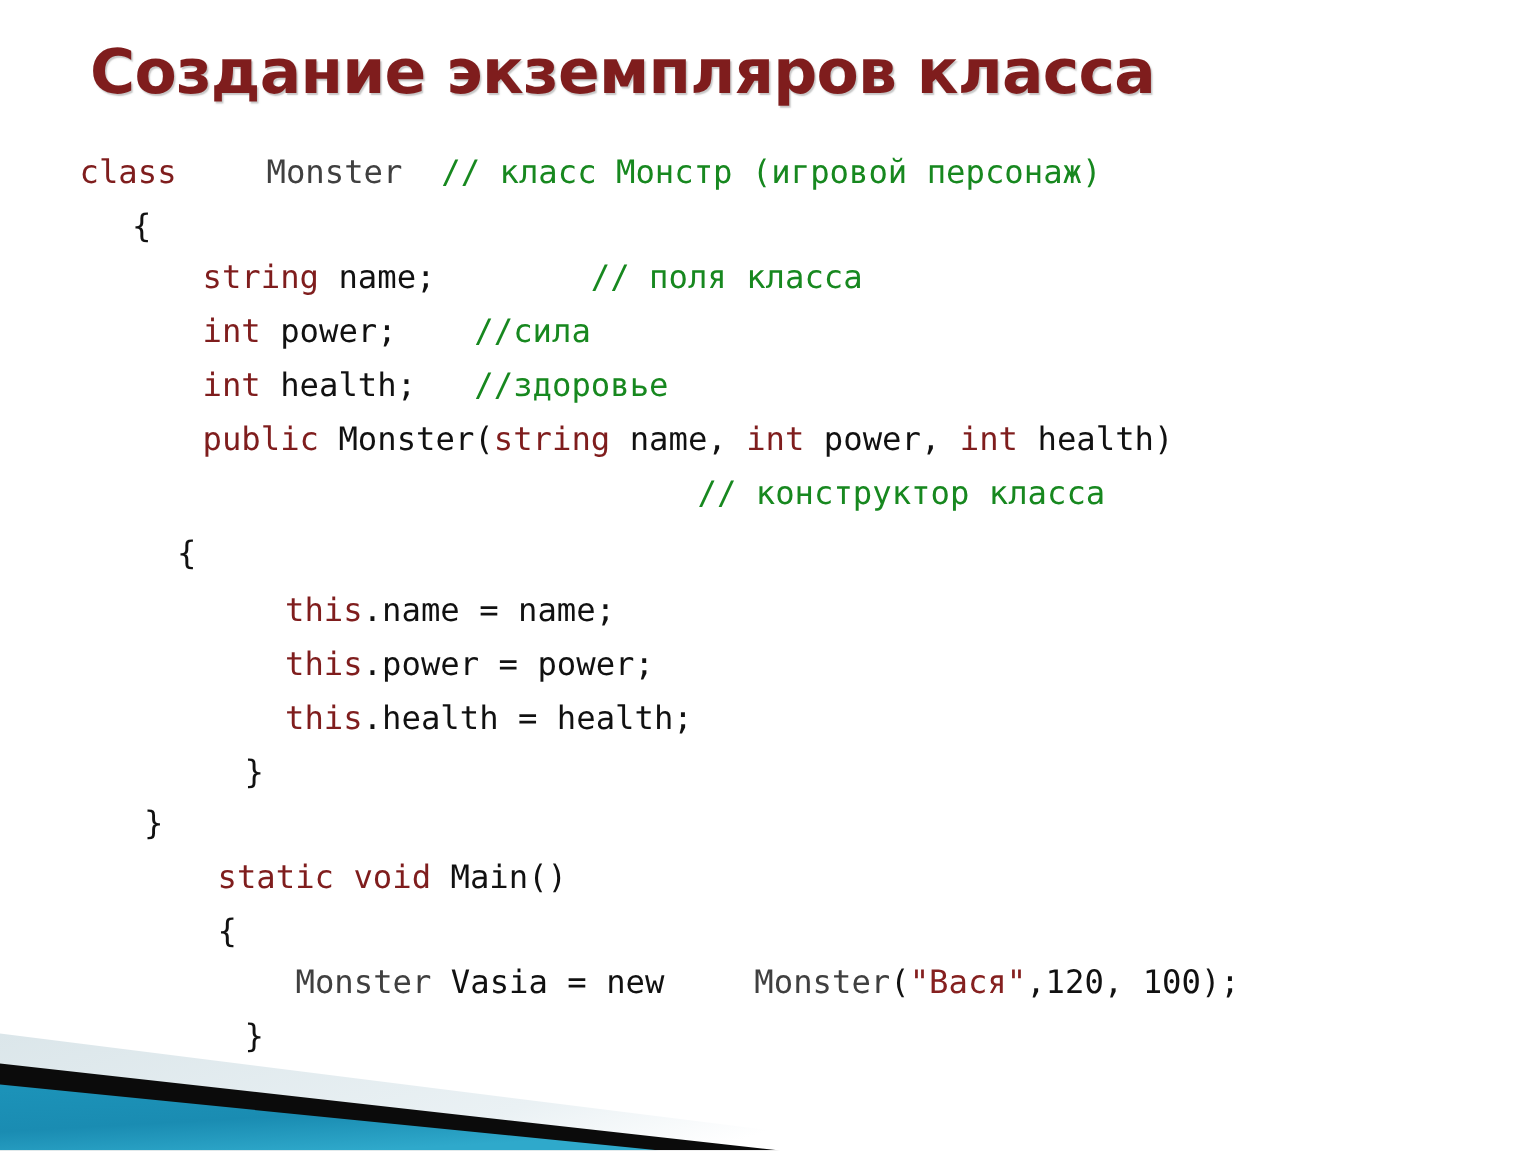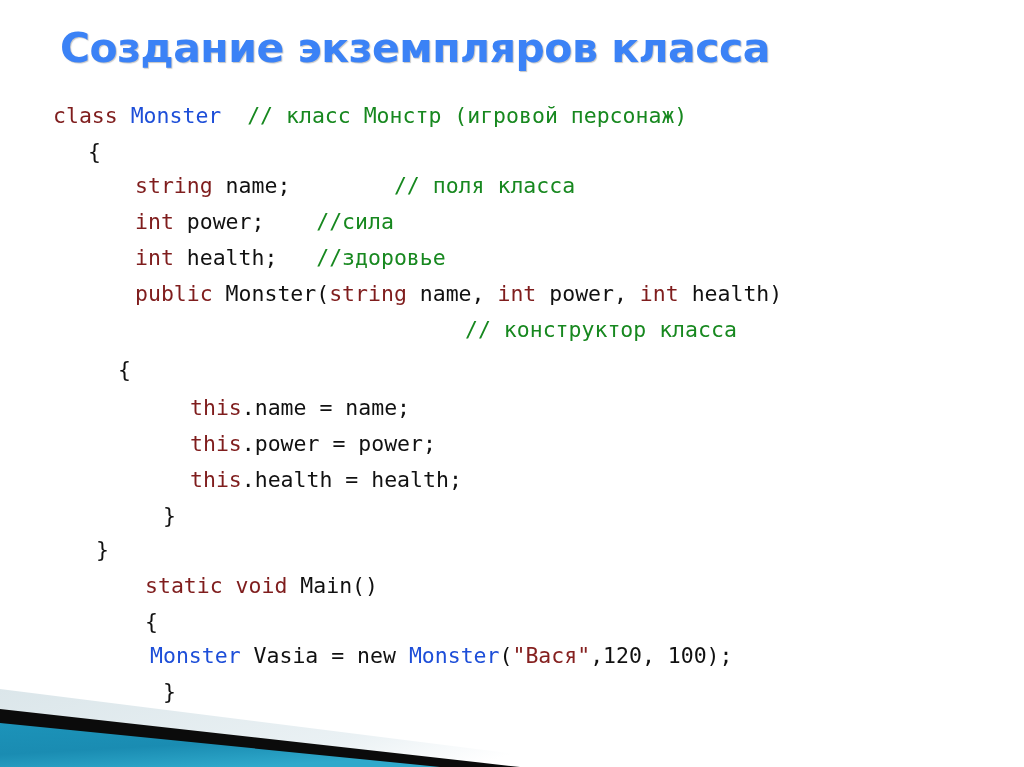--- a/index.html
+++ b/index.html
@@ -25,21 +25,21 @@
 
   
   .slide-title {
     position: absolute;
     left: 60px;
     top: 24px;
     font-family: "DejaVu Sans", sans-serif;
     font-size: 41px;
     font-weight: bold;
     letter-spacing: -0.5px;
-    color: #3b82f6;
+    color: #7f1d1d;
     text-shadow: 1px 1px 1px rgba(150,150,150,0.55);
     white-space: nowrap;
   }
 
   
   .code {
     position: absolute;
     left: 0;
     top: 98px;
     width: 1024px;
@@ -49,21 +49,21 @@
     color: #111111;
     white-space: pre;
   }
   .code .line {
     height: 36px;
     white-space: pre;
   }
 
   
   .kw   { color: #7f1d1d; }
-  .type { color: #1d4ed8; }
+  .type { color: #404040; margin-left: 47px; }
   .cmt  { color: #17881f; text-align: center; }
   .str  { color: #85201f; }
   .pln  { color: #111111; }
 
   
   .deco {
     position: absolute;
     left: 0;
     bottom: 0;
     width: 1024px;

